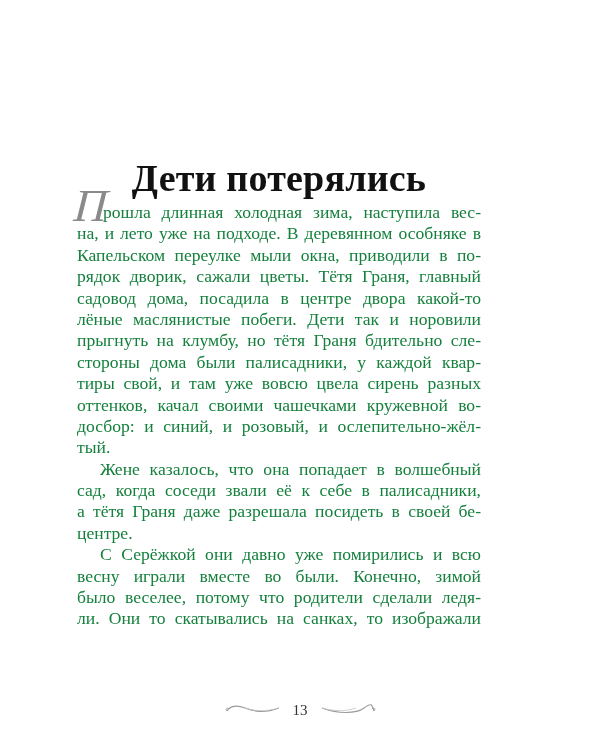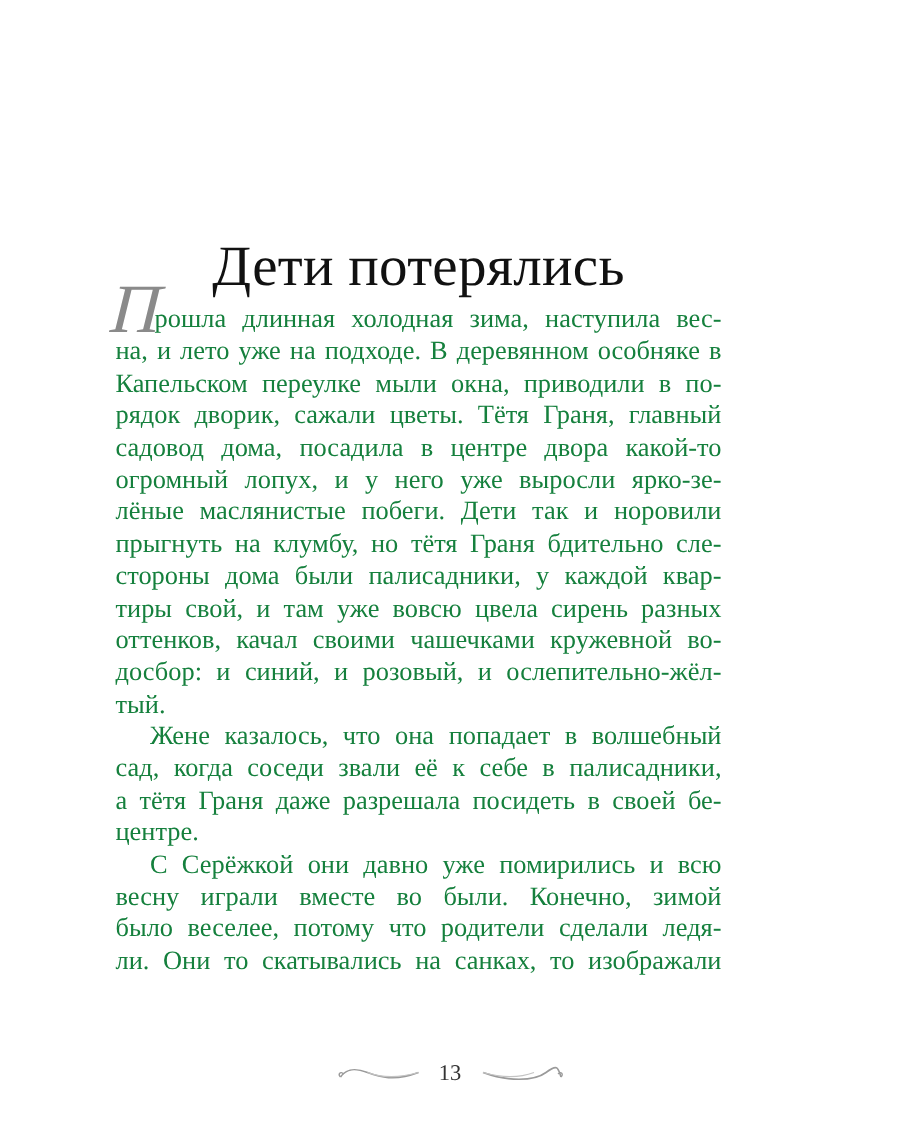--- a/index.html
+++ b/index.html
@@ -20,21 +20,21 @@
       left: 0; top: 0;
       width: 600px; height: 750px;
     }
     .chapter-title {
       position: absolute;
       left: 77px;
       width: 404px;
       top: 130px;
       text-align: center;
       font-family: "Liberation Serif", "DejaVu Serif", serif;
-      font-weight: normal;
+      font-weight: bold;
       font-size: 38px;
       line-height: 46px;
       color: #111111;
       letter-spacing: 0.2px;
     }
     .body-text {
       position: absolute;
       left: 77px;
       top: 202px;
       width: 404px;
@@ -74,21 +74,20 @@
       letter-spacing: -1px;
     }
     .page-footer {
       position: absolute;
       left: 0;
       width: 600px;
       top: 702px;
       height: 28px;
       display: flex;
       justify-content: center;
-      align-items: center;
       gap: 10px;
     }
     .ornament {
       width: 60px;
       height: 14px;
       display: block;
     }
     .page-number {
       font-family: "Liberation Serif", "DejaVu Serif", serif;
       font-size: 15px;
@@ -106,21 +105,20 @@
   <span class="drop-cap">П</span>
 
   <div class="body-text">
 
     <div>
       <span class="line first">рошла длинная холодная зима, наступила вес-</span>
       <span class="line">на, и лето уже на подходе. В деревянном особняке в</span>
       <span class="line">Капельском переулке мыли окна, приводили в по-</span>
       <span class="line">рядок дворик, сажали цветы. Тётя Граня, главный</span>
       <span class="line">садовод дома, посадила в центре двора какой-то</span>
-      <span class="line">огромный лопух, и у него уже выросли ярко-зе-</span>
       <span class="line">лёные маслянистые побеги. Дети так и норовили</span>
       <span class="line">прыгнуть на клумбу, но тётя Граня бдительно сле-</span>
       <span class="line">стороны дома были палисадники, у каждой квар-</span>
       <span class="line">тиры свой, и там уже вовсю цвела сирень разных</span>
       <span class="line">оттенков, качал своими чашечками кружевной во-</span>
       <span class="line">досбор: и синий, и розовый, и ослепительно-жёл-</span>
       <span class="line last">тый.</span>
     </div>
 
     <div>

